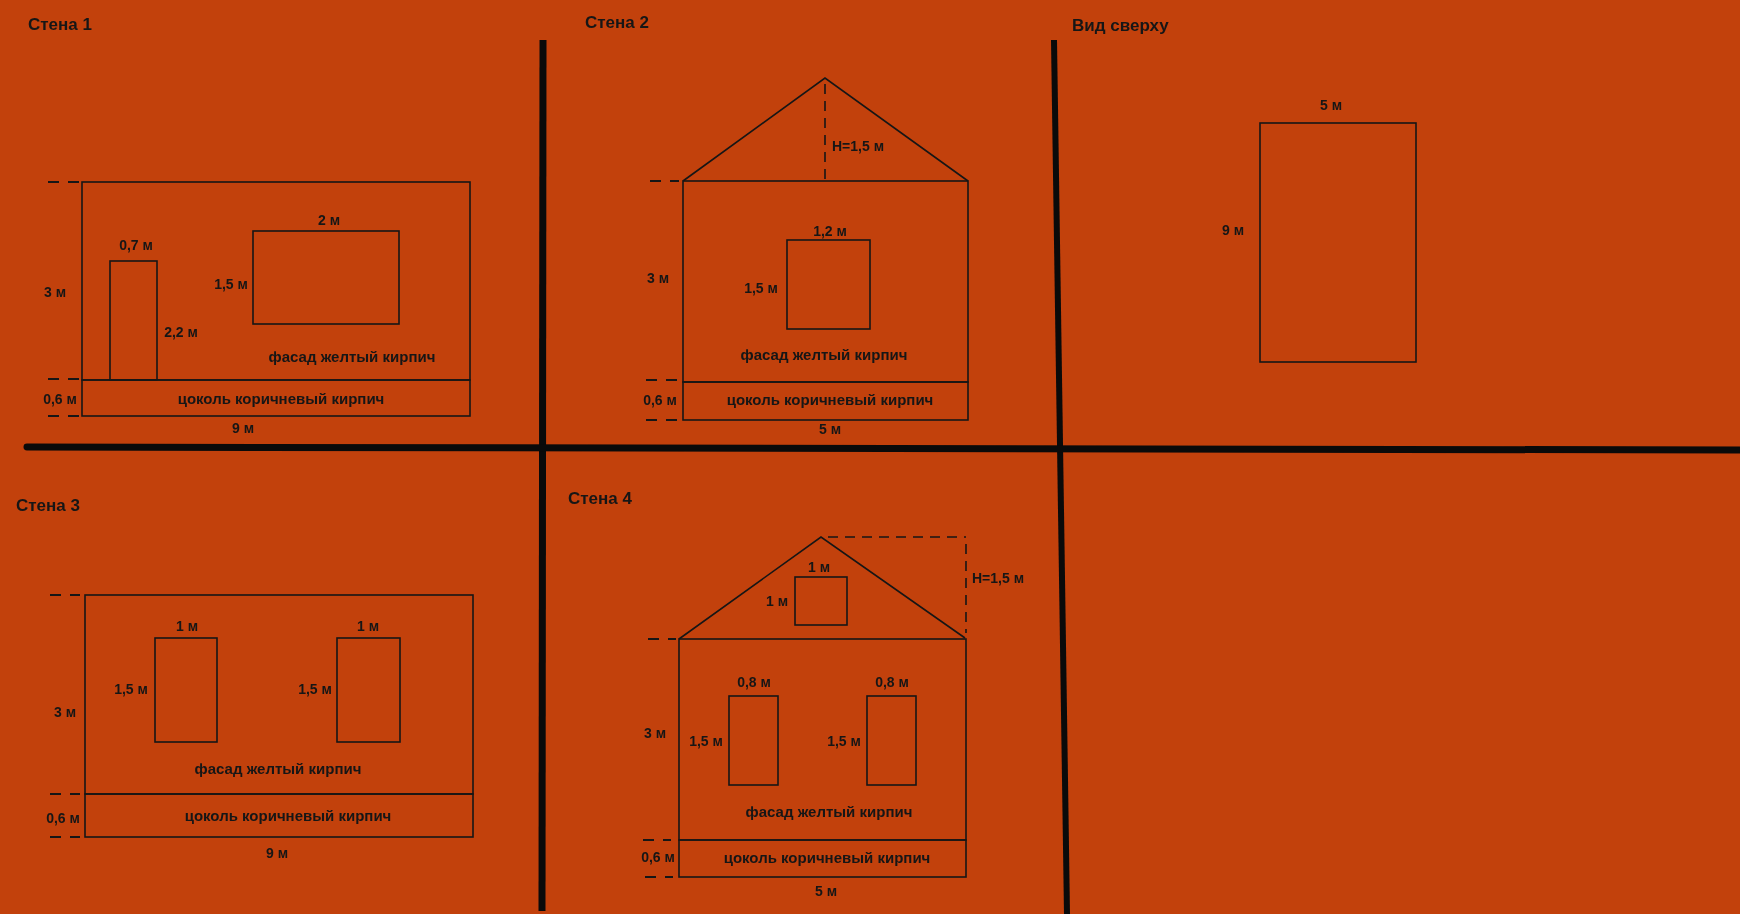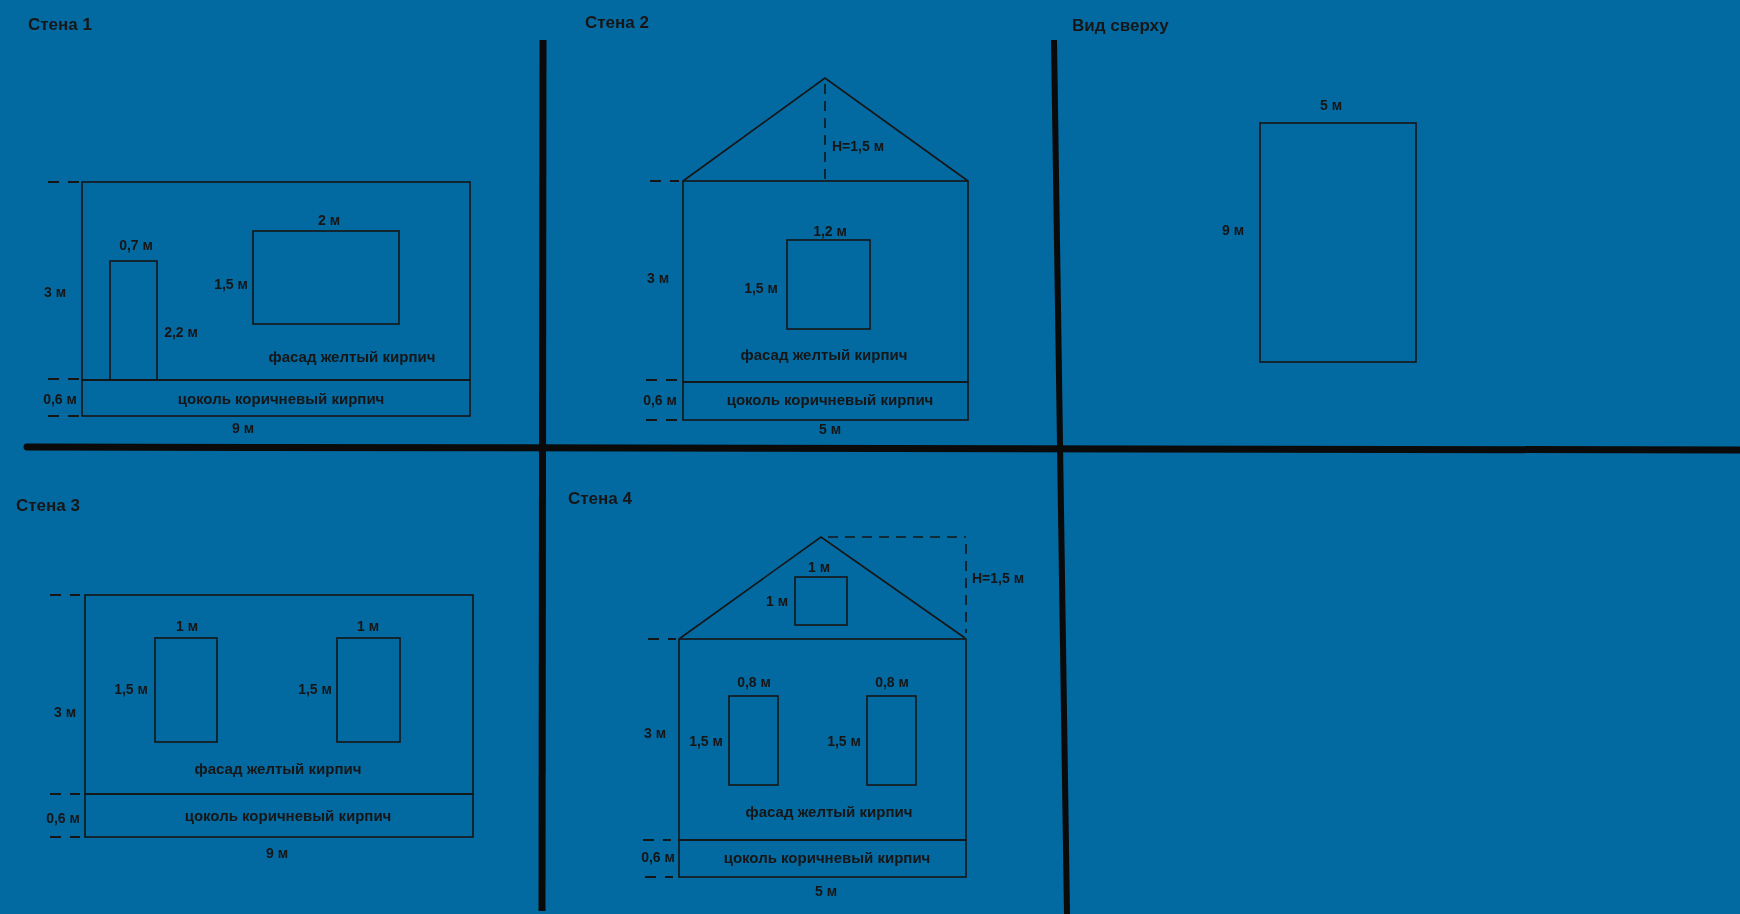--- a/index.html
+++ b/index.html
@@ -1,16 +1,16 @@
 <!DOCTYPE html>
 <html><head>
 <meta charset="utf-8">
 <style>
   html,body{margin:0;padding:0;background:#ffffff;}
-  #stage{position:relative;width:1740px;height:914px;background:#0369a1;overflow:hidden;}
+  #stage{position:relative;width:1740px;height:914px;background:#c2410c;overflow:hidden;}
   svg{position:absolute;left:0;top:0;}
   svg text{font-family:"Liberation Sans",sans-serif;font-weight:700;fill:#161616;}
   .title{font-size:17px;}
   .dim{font-size:14px;}
   .mat{font-size:15px;}
   .ln{stroke:#161616;stroke-width:1.6;fill:none;}
   .dash{stroke:#161616;stroke-width:2;fill:none;stroke-dasharray:11 9;}
   .rdash{stroke:#161616;stroke-width:1.6;fill:none;stroke-dasharray:10 7;}
   .thick{stroke:#0a0a0a;fill:none;}
 </style>

